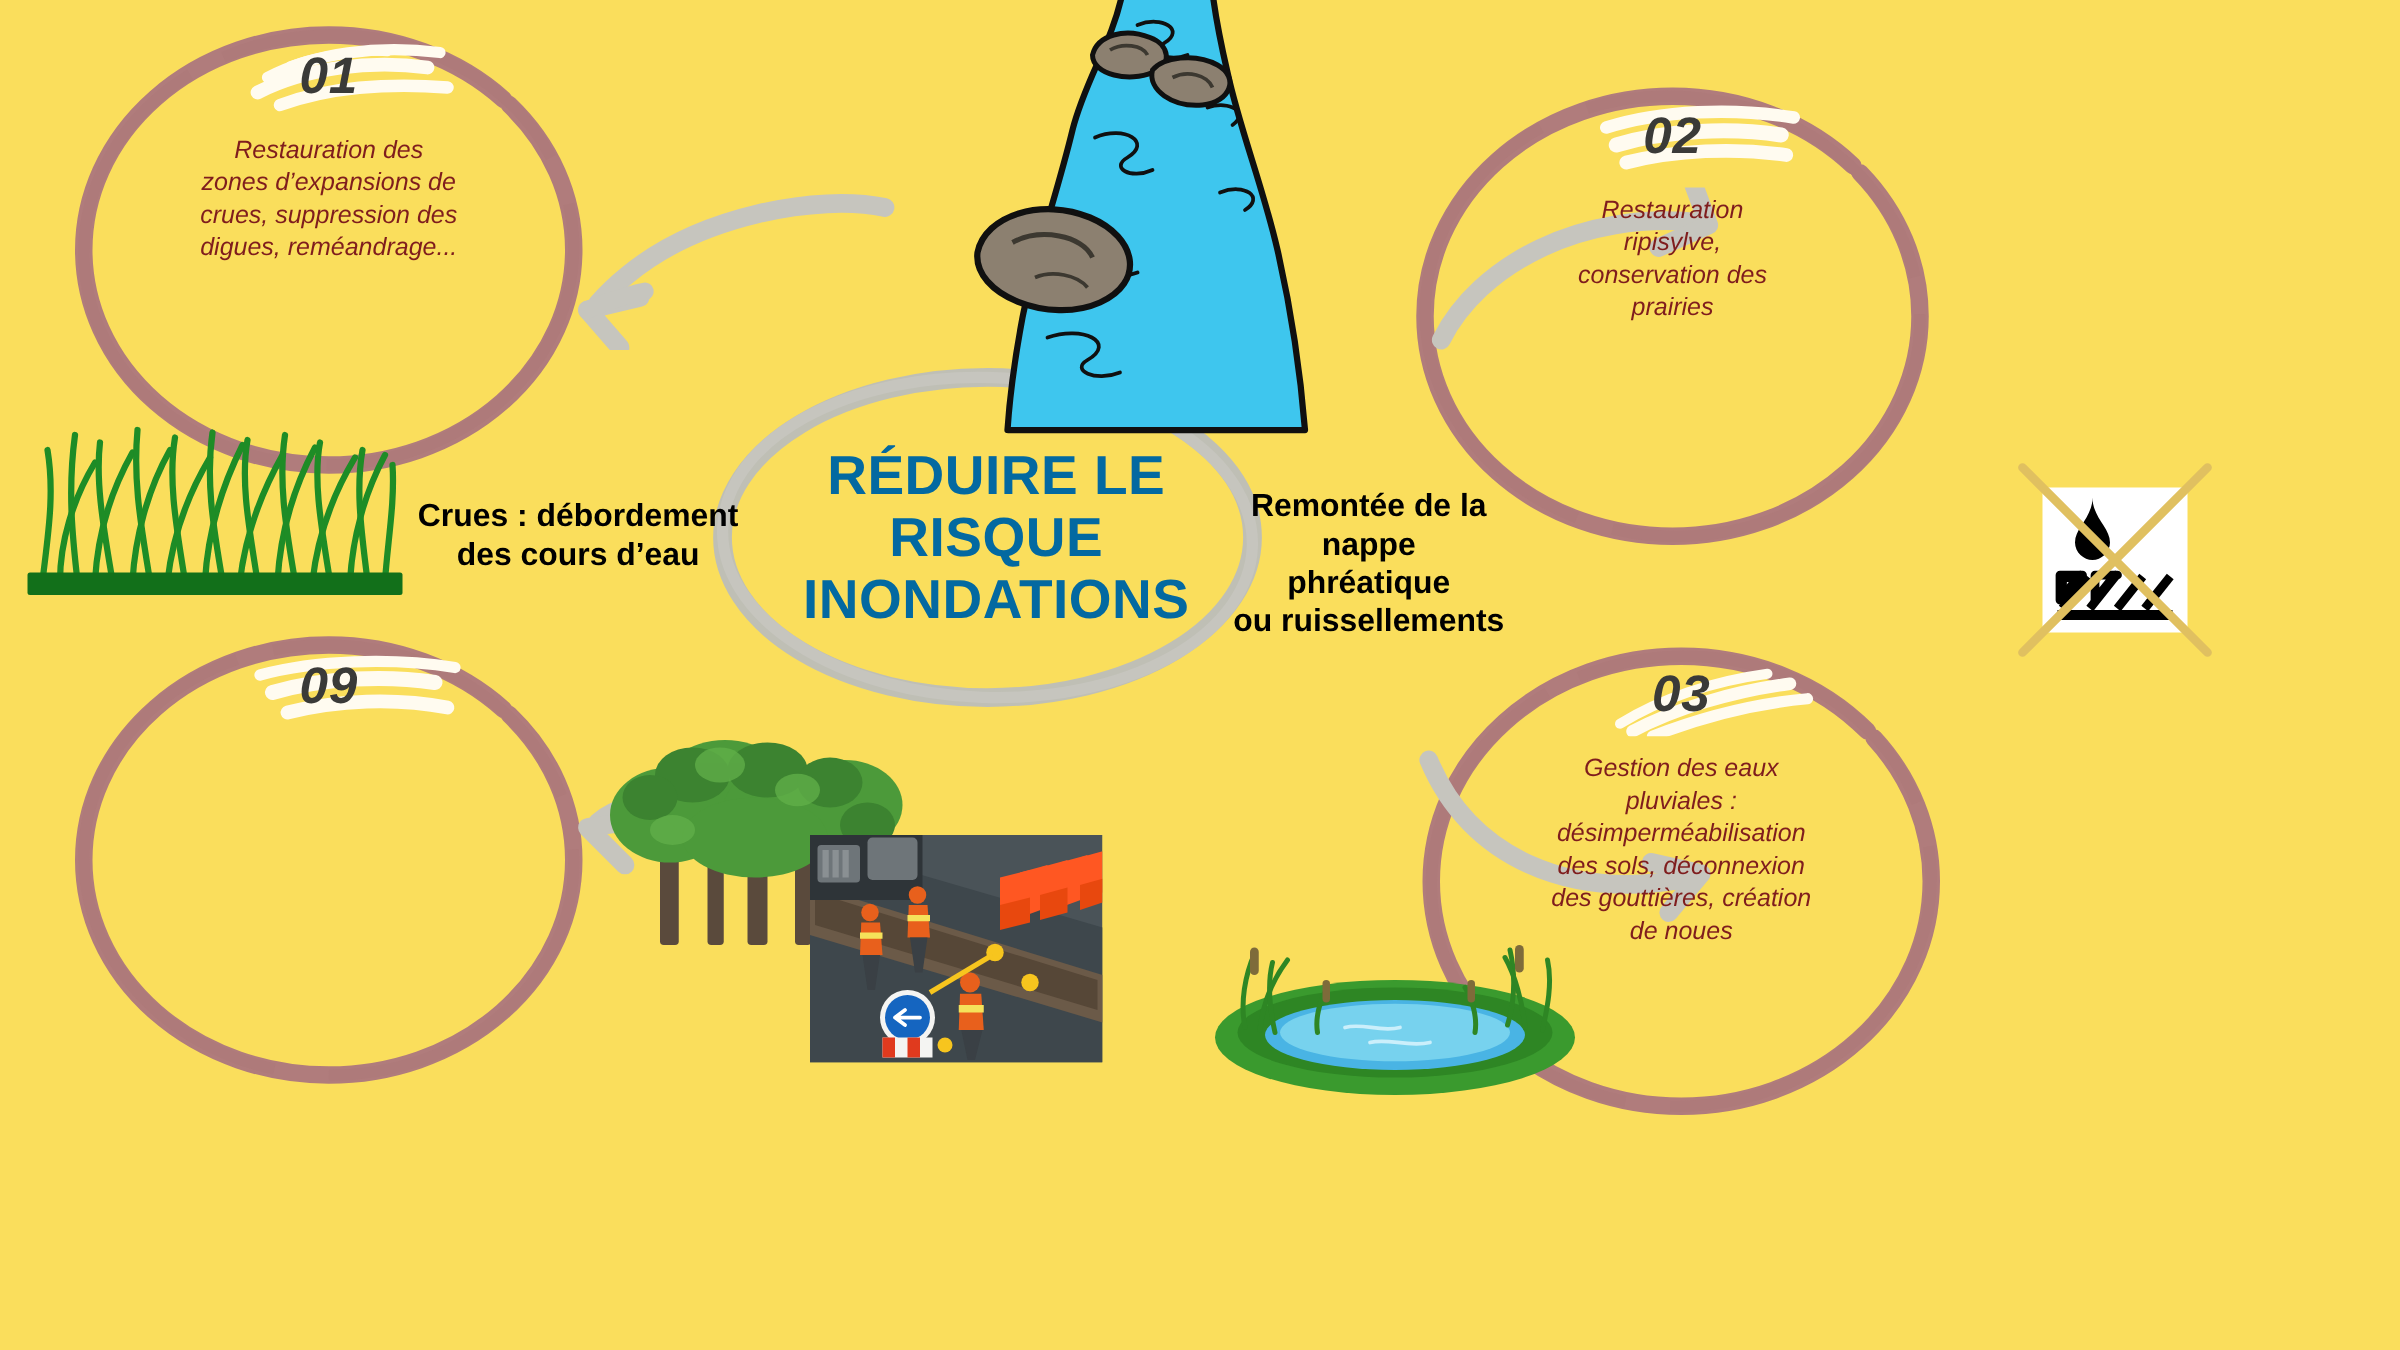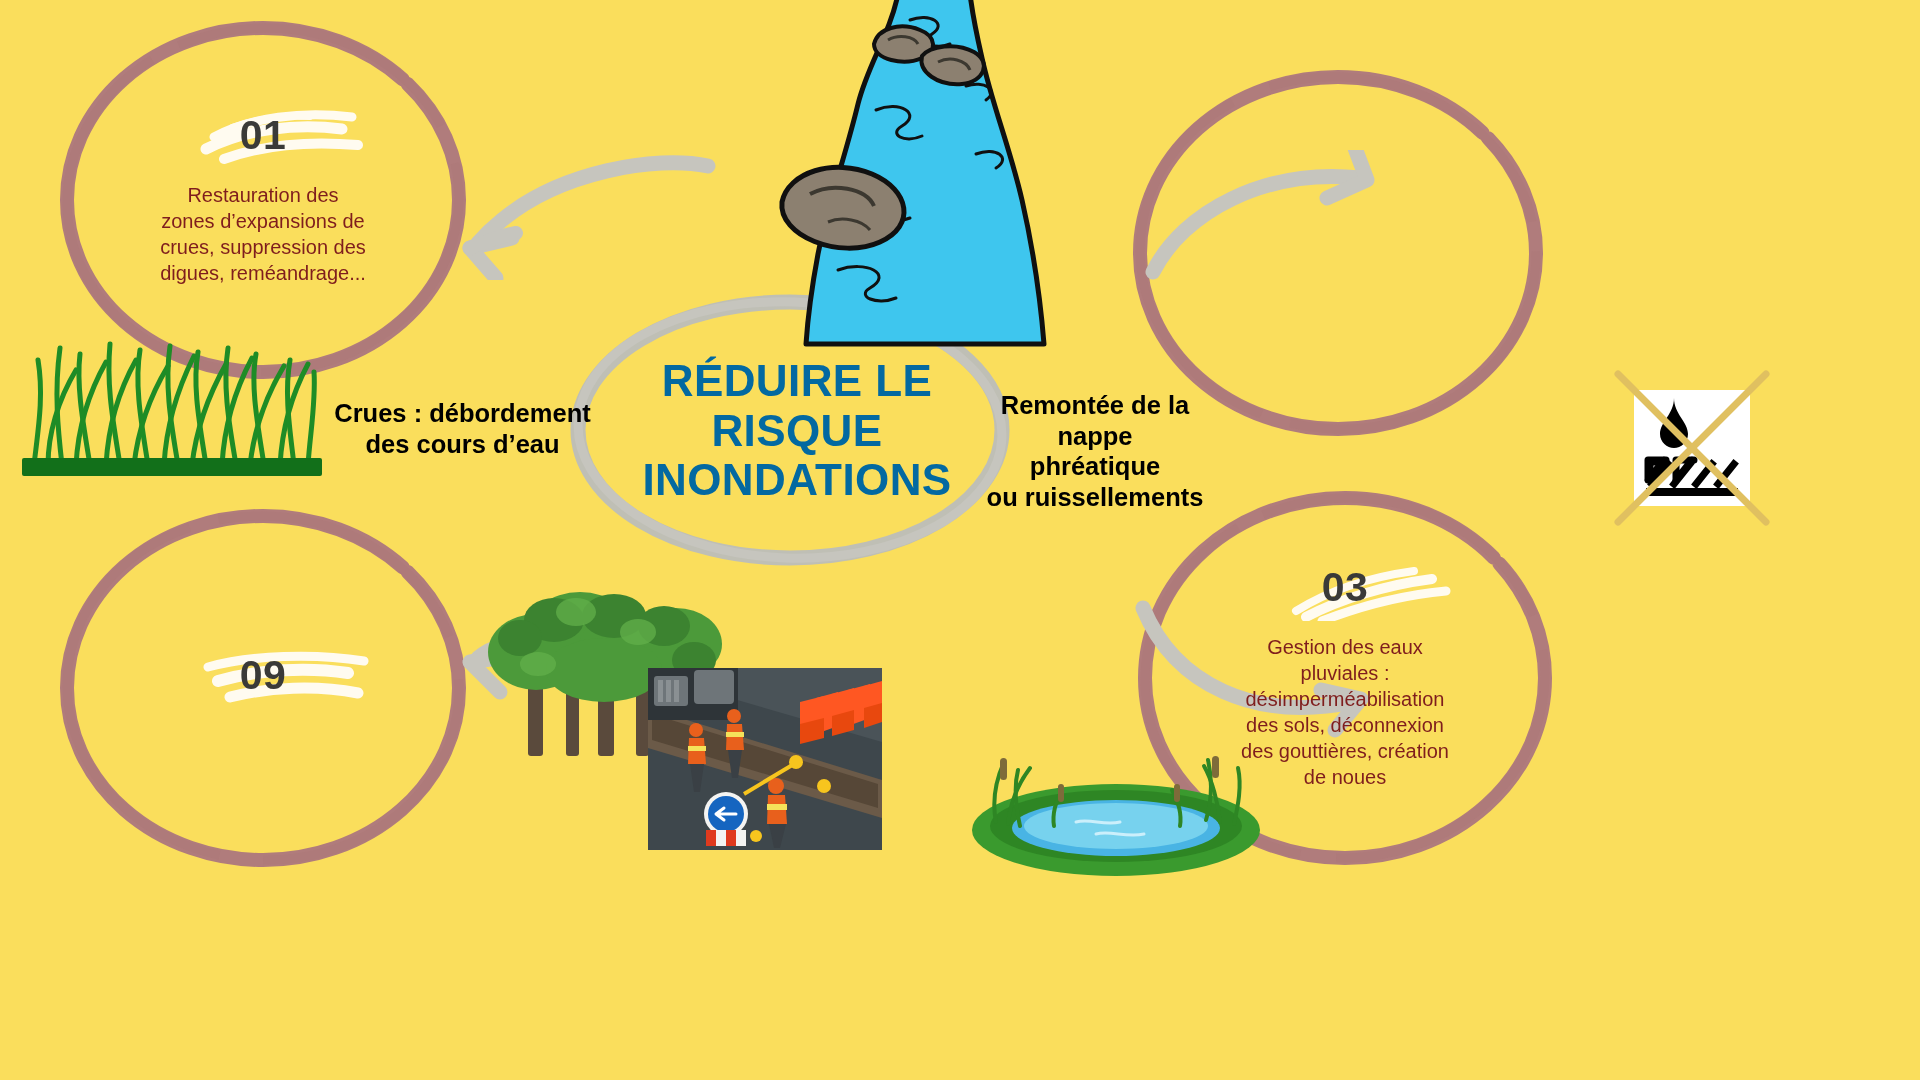--- a/index.html
+++ b/index.html
@@ -24,24 +24,25 @@
   }
 
   
   .circle-node {
     position: absolute;
     width: 430px;
     height: 380px;
     display: flex;
     flex-direction: column;
     align-items: center;
-    justify-content: center;
+    justify-content: flex-start;
     box-sizing: border-box;
     padding: 28px 54px 30px 54px;
     text-align: center;
+    font-style: italic;
   }
   .circle-ring {
     position: absolute;
     inset: 0;
     z-index: 0;
     pointer-events: none;
   }
   .circle-inner {
     position: relative;
     z-index: 3;
@@ -78,21 +79,21 @@
     position: relative;
     z-index: 2;
     font-size: 20px;
     line-height: 1.3;
     color: #7f1d1d;
     white-space: pre-line;
   }
 
   #node-01 { left: 48px;   top: 10px; }
   #node-02 { left: 1110px; top: 58px;  width: 440px; height: 390px; }
-  #node-03 { left: 1125px; top: 478px; width: 440px; height: 400px; }
+  #node-03 { left: 1125px; top: 505px; width: 440px; height: 400px; }
   #node-04 { left: 48px;   top: 498px; }
 
   #node-02 { left: 1118px; }
   #node-02 .circle-inner { width: 300px; }
   #node-03 .circle-inner { width: 330px; }
 
   
   #center-node {
     position: absolute;
     left: 560px;
@@ -201,20 +202,36 @@
 crues, suppression des
 digues, reméandrage...</div>
     </div>
   </div>
 
   <div class="circle-node" id="node-02">
     <svg class="circle-ring" viewBox="0 0 440 390" width="440" height="390">
       <ellipse cx="220" cy="195" rx="198" ry="176" fill="none" stroke="#B07C7C" stroke-width="14" stroke-linecap="round" stroke-dasharray="1040 8"></ellipse>
       <ellipse cx="220" cy="195" rx="198" ry="176" fill="none" stroke="#AE7A7A" stroke-width="9" transform="rotate(4 220 195)" stroke-dasharray="330 30 400 40"></ellipse>
     </svg>
+    <div class="circle-inner">
+      <div class="num-wrap">
+        <svg class="num-scribble" viewBox="0 0 190 66" width="190" height="66">
+          <g stroke="#FFFBF0" fill="none" stroke-linecap="round" stroke-width="9">
+            <path d="M18 26 C62 12, 120 10, 168 18" stroke-width="10"></path>
+            <path d="M26 40 C66 28, 118 26, 158 32" stroke-width="12"></path>
+            <path d="M34 54 C74 44, 120 42, 162 48" stroke-width="11"></path>
+          </g>
+        </svg>
+        <div class="circle-num">02</div>
+      </div>
+      <div class="circle-text">Restauration
+ripisylve,
+conservation des
+prairies</div>
+    </div>
   </div>
 
   <div class="circle-node" id="node-03">
     <svg class="circle-ring" viewBox="0 0 440 400" width="440" height="400">
       <ellipse cx="220" cy="200" rx="200" ry="180" fill="none" stroke="#B07C7C" stroke-width="14" stroke-linecap="round" stroke-dasharray="1060 8"></ellipse>
       <ellipse cx="220" cy="200" rx="200" ry="180" fill="none" stroke="#AE7A7A" stroke-width="9" transform="rotate(-4 220 200)" stroke-dasharray="320 36 440 28"></ellipse>
     </svg>
     <div class="circle-inner">
       <div class="num-wrap">
         <svg class="num-scribble" viewBox="0 0 190 66" width="190" height="66">

